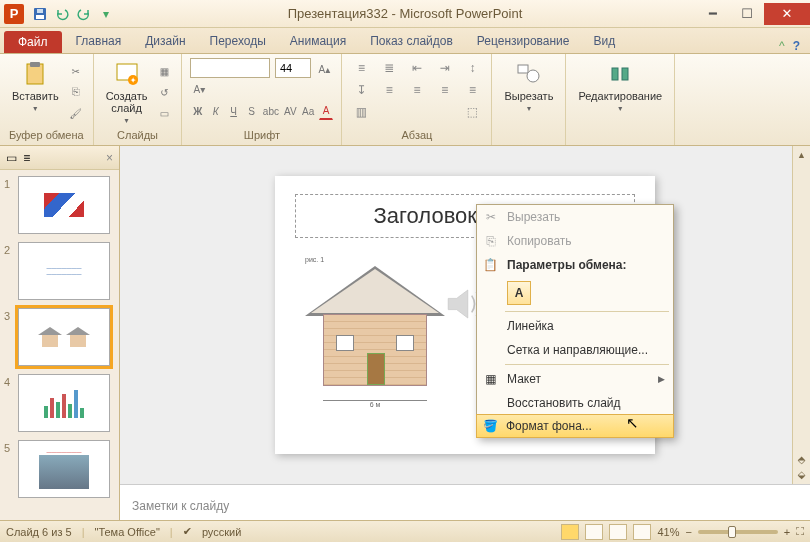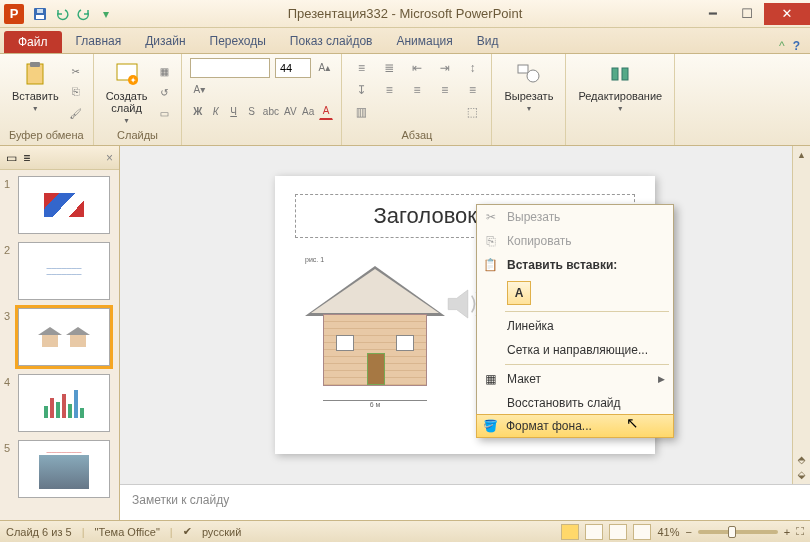--- a/index.html
+++ b/index.html
@@ -24,21 +24,21 @@
 
 
 .ribbon { height: 92px; background:linear-gradient(#fdfaf3,#f0e6d0); border-bottom:1px solid #c9b686; display:flex; }
 .group { border-right:1px solid #dccfa8; padding:4px 8px 2px; display:flex; flex-direction:column; align-items:center; justify-content:space-between; }
 .group-label { font-size:11px; color:#7a6a4a; margin-top:auto; padding-bottom:2px; }
 .big-btn { display:flex; flex-direction:column; align-items:center; gap:2px; padding:2px 4px; }
 .big-btn .icon { width:32px; height:28px; display:flex; align-items:center; justify-content:center; }
 .big-btn .lbl { font-size:11px; color:#333; text-align:center; line-height:12px; }
 .tiny-row { display:flex; gap:3px; }
 .tiny-btn { width:18px; height:18px; border:1px solid transparent; display:flex; align-items:center; justify-content:center; font-size:10px; color:#777; }
-.font-group { flex-direction:row; flex-wrap:wrap; width:160px; align-items:flex-start; align-content:flex-start; gap:2px; }
+.font-group { flex-direction:row; flex-wrap:wrap; width:160px; align-items:flex-end; align-content:flex-start; gap:2px; }
 .font-sel { width:80px; height:20px; border:1px solid #bcae88; background:#fff; font-size:11px; padding:0 4px; color:#aaa; }
 .size-sel { width:36px; height:20px; border:1px solid #bcae88; background:#fff; font-size:11px; padding:0 4px; }
 .para-group { width:150px; flex-direction:row; flex-wrap:wrap; align-items:flex-start; align-content:flex-start; gap:2px; }
 .pbtn { width:22px; height:20px; display:flex; align-items:center; justify-content:center; color:#888; }
 
 
 .work { display:flex; height: calc(542px - 28px - 26px - 92px - 22px); background:#e9e9e9; }
 .thumb-panel { width:120px; background:#f4ece0; border-right:1px solid #c9b686; display:flex; flex-direction:column; }
 .tp-header { height:24px; background:linear-gradient(#f9efdc,#eaddc0); border-bottom:1px solid #d6c89f; display:flex; align-items:center; padding:0 6px; gap:6px; }
 .tp-close { margin-left:auto; color:#888; font-size:12px; }
@@ -59,21 +59,21 @@
 .houses { position:absolute; top:90px; left:30px; right:30px; bottom:30px; display:flex; justify-content:space-between; }
 .house { width:140px; height:130px; position:relative; }
 .roof { width:0; height:0; border-left:70px solid transparent; border-right:70px solid transparent; border-bottom:50px solid #888; position:absolute; top:0; }
 .roof::after { content:""; position:absolute; top:3px; left:-64px; width:0; height:0; border-left:64px solid transparent; border-right:64px solid transparent; border-bottom:44px solid #e8e0d4; }
 .wall { position:absolute; top:48px; left:18px; width:104px; height:72px; background:repeating-linear-gradient(#e8c9a6 0 6px,#d9b68f 6px 7px); border:1px solid #a88; }
 .door { position:absolute; bottom:0; left:42%; width:18px; height:32px; background:#a67843; border:1px solid #7a5; }
 .wn { position:absolute; width:18px; height:16px; background:#fff; border:1px solid #888; }
 .wn1 { bottom:34px; left:12px; } .wn2 { bottom:34px; right:12px; }
 .dim { position:absolute; bottom:-14px; left:18px; right:18px; border-top:1px solid #888; height:10px; font-size:7px; text-align:center; color:#666; }
 
-.notes { height:36px; background:#fff; border-top:1px solid #ccc; padding:8px 12px; color:#888; font-size:12px; }
+.notes { height:36px; background:#fff; border-top:1px solid #ccc; padding:14px 12px; color:#888; font-size:12px; }
 .vscroll { position:absolute; right:0; top:0; bottom:36px; width:18px; background:#f2ead9; border-left:1px solid #d6c89f; display:flex; flex-direction:column; align-items:center; justify-content:space-between; padding:4px 0; }
 .vscroll .arr { font-size:9px; color:#7a6a4a; }
 .vscroll .extra { display:flex; flex-direction:column; gap:4px; font-size:10px; color:#7a6a4a; }
 
 
 .ctx { position:absolute; left:356px; top:58px; width:198px; background:#fdfaf3; border:1px solid #b7a77f; box-shadow:3px 3px 8px rgba(0,0,0,0.3); font-size:12px; z-index:50; }
 .ctx-item { height:24px; display:flex; align-items:center; padding:0 8px 0 30px; position:relative; color:#333; }
 .ctx-item.disabled { color:#a0a0a0; }
 .ctx-item .ci-icon { position:absolute; left:6px; width:16px; height:16px; display:flex; align-items:center; justify-content:center; }
 .ctx-item.hover { background:linear-gradient(#ffe9a8,#ffd86b); border:1px solid #e0b04a; margin:-1px; padding-left:29px; }
@@ -137,22 +137,23 @@
     <div class="win-btn">☐</div>
     <div class="win-btn win-close">✕</div>
   </div>
 </div>
 
 <div class="ribbon-tabs">
   <div class="file-tab">Файл</div>
   <div class="tab">Главная</div>
   <div class="tab">Дизайн</div>
   <div class="tab">Переходы</div>
+  <div class="tab">Анимация</div>
   <div class="tab">Показ слайдов</div>
-  <div class="tab">Анимация</div>
+  <div class="tab">Рецензирование</div>
   <div class="tab">Вид</div>
   <div class="help-btns">
     <span>^</span>
     <span style="color:#3a6db5;font-weight:bold">?</span>
   </div>
 </div>
 
 <div class="ribbon">
   <div class="group">
     <div style="display:flex;gap:4px;">
@@ -206,20 +207,21 @@
     <div class="tiny-row" style="width:100%;margin-top:2px">
       <div class="tiny-btn" style="font-weight:bold">Ж</div>
       <div class="tiny-btn" style="font-style:italic">К</div>
       <div class="tiny-btn" style="text-decoration:underline">Ч</div>
       <div class="tiny-btn">S</div>
       <div class="tiny-btn">abc</div>
       <div class="tiny-btn">AV</div>
       <div class="tiny-btn">Aa</div>
       <div class="tiny-btn" style="color:#c33;border-bottom:2px solid #c33">A</div>
     </div>
+    <div class="group-label" style="position:absolute;bottom:2px;left:0;right:0;text-align:center">Шрифт</div>
   </div>
 
   <div class="group para-group" style="position:relative;padding-bottom:16px">
     <div class="pbtn">≡</div>
     <div class="pbtn">≣</div>
     <div class="pbtn">⇤</div>
     <div class="pbtn">⇥</div>
     <div class="pbtn">↕</div>
     <div class="pbtn">↧</div>
     <div class="pbtn">≡</div>
@@ -357,21 +359,21 @@
         <div class="ctx-item disabled">
             <span class="ci-icon">✂</span>
             <span>Вырезать</span>
           </div>
         <div class="ctx-item disabled">
             <span class="ci-icon">⎘</span>
             <span>Копировать</span>
           </div>
         <div class="ctx-item ctx-header">
             <span class="ci-icon">📋</span>
-            <span>Вставить вставки:</span>
+            <span>Параметры обмена:</span>
           </div>
         <div class="ctx-paste-opt">
           <div class="ctx-po-btn">A</div>
         </div>
         <div class="ctx-sep"></div>
         <div class="ctx-item">
             <span>Линейка</span>
           </div>
         <div class="ctx-item">
             <span>Сетка и направляющие...</span>

